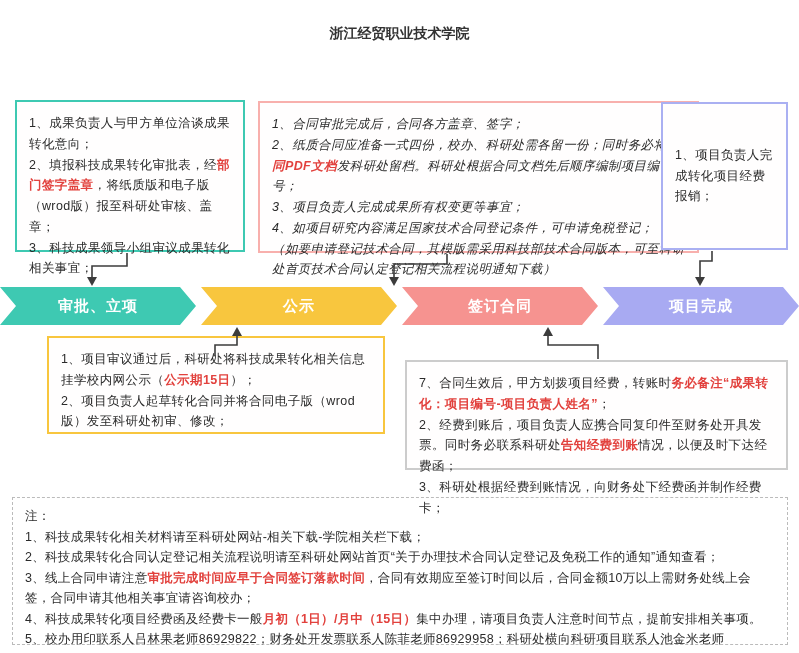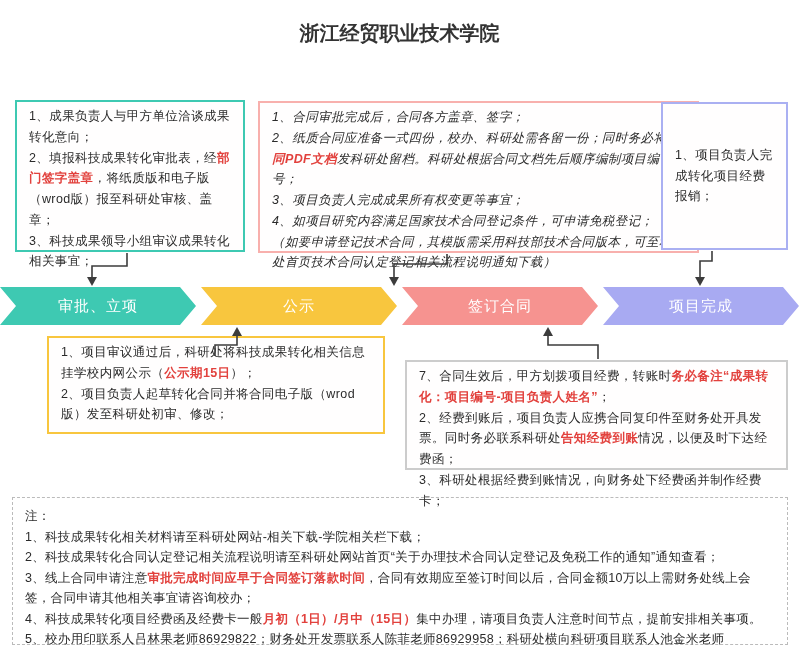--- a/index.html
+++ b/index.html
@@ -6,40 +6,40 @@
   html,body { background:#fff; }
   body { font-family: "Liberation Sans", "DejaVu Sans", sans-serif; }
   #stage {
     position: relative;
     width: 799px; height: 653px;
     background: #ffffff;
     overflow: hidden;
   }
   .title {
     position: absolute; top: 20px; left: 0; width: 100%;
-    text-align: center; font-weight: bold; font-size: 20px;
+    text-align: center; font-weight: bold; font-size: 14px;
     line-height: 26px; color: #333;
   }
   .txtbox {
     position: absolute;
     border: 2px solid #ccc;
     background: #fffefe;
-    padding: 4px 12px;
+    padding: 11px 12px;
     font-size: 12.5px; line-height: 1.66; color: #2b2b2b;
   }
   .txtbox .item { letter-spacing: 0.4px; }
   .seg-red { color: #e2413d; font-weight: bold; }
   .flow {
     position: absolute; left: 0; top: 287px; width: 799px; height: 38px;
     display: flex; gap: 5px;
   }
   .chev {
     flex: 1; height: 38px;
     display: flex; align-items: center; justify-content: center;
-    color: #fff; font-weight: normal; font-size: 15px; letter-spacing: 1px;
+    color: #fff; font-weight: bold; font-size: 15px; letter-spacing: 1px;
     clip-path: polygon(0 0, calc(100% - 16px) 0, 100% 50%, calc(100% - 16px) 100%, 0 100%, 16px 50%);
   }
   .connectors {
     position: absolute; left: 0; top: 0; width: 799px; height: 653px;
     pointer-events: none;
   }
   .connectors polyline { fill: none; stroke: #3c3c3c; stroke-width: 1.6; }
   .connectors polygon { fill: #3c3c3c; }
   .notes {
     position: absolute; left: 12px; top: 497px; width: 776px; height: 148px;

